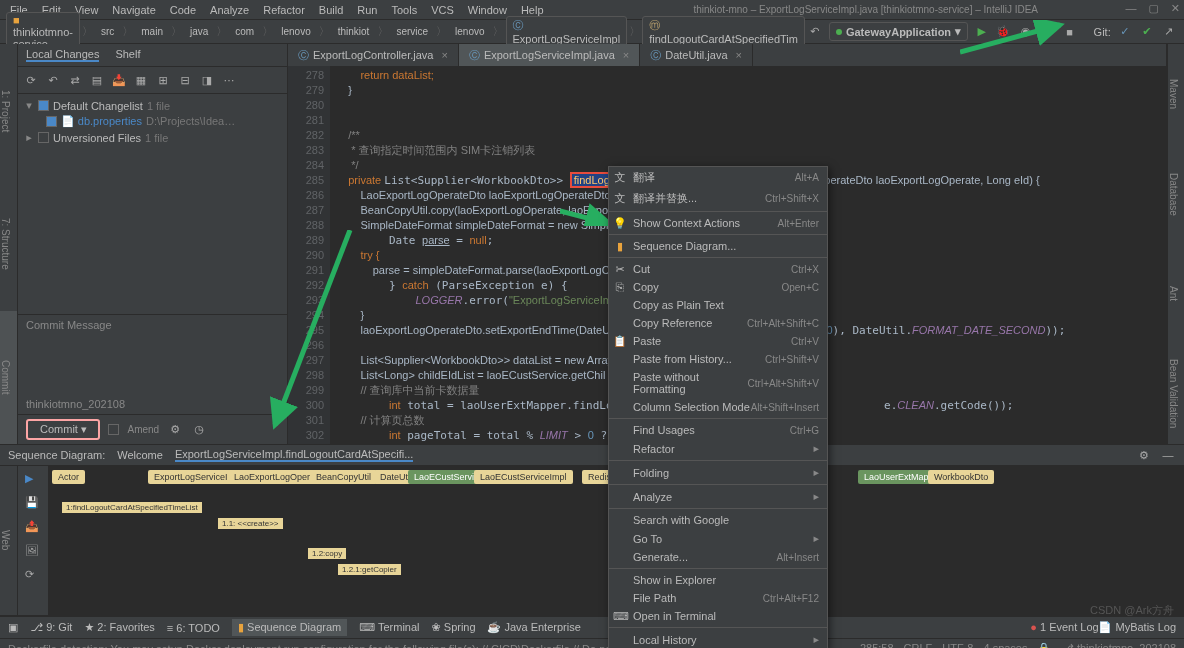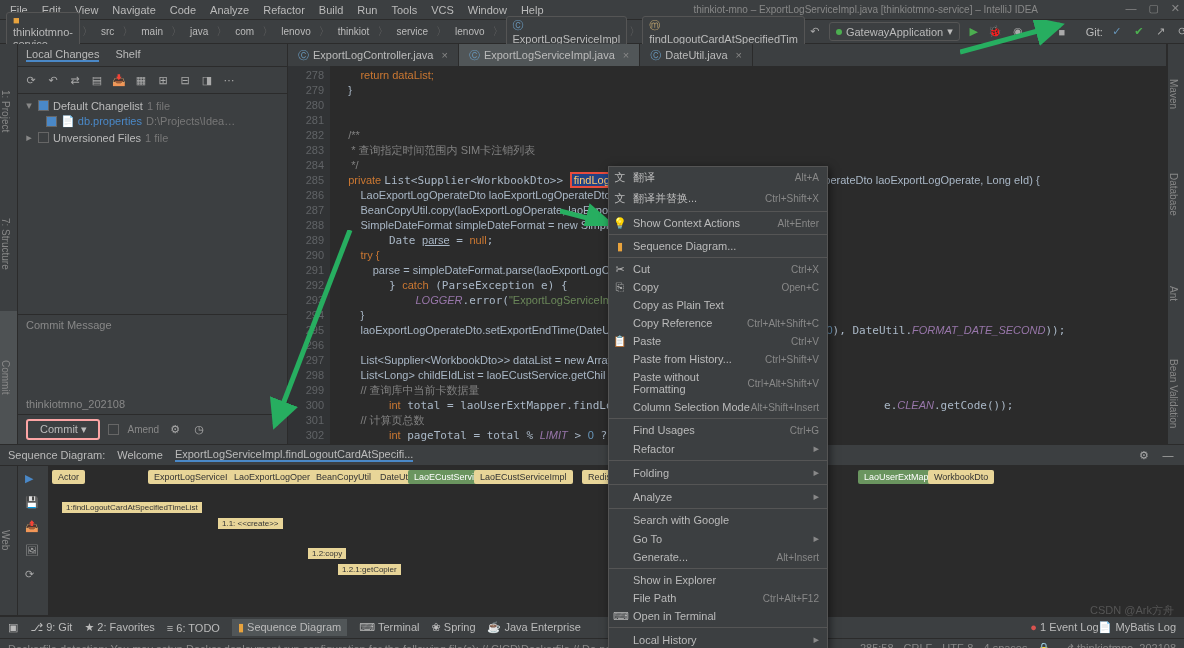--- a/index.html
+++ b/index.html
@@ -7,21 +7,21 @@
 .menubar { background: #3c3f41; height: 20px; display: flex; align-items: center; padding: 0 4px; gap: 2px; border-bottom: 1px solid #2b2b2b; }
 .menubar .menu-item { padding: 2px 6px; cursor: pointer; }
 .menubar .title { margin-left: auto; margin-right: auto; color: #888; font-size: 10px; }
 .win-controls { position: absolute; right: 4px; top: 2px; display: flex; gap: 12px; color: #888; }
 .win-controls span { cursor: pointer; }
 .navbar { background: #3c3f41; height: 24px; display: flex; align-items: center; padding: 0 6px; gap: 2px; border-bottom: 1px solid #2b2b2b; }
 .navbar .crumb { padding: 1px 6px; color: #bbb; font-size: 10px; }
 .navbar .crumb.box { border: 1px solid #555; border-radius: 3px; background: #3c3f41; }
 .navbar .sep { color: #666; }
 .navbar .right-tools { margin-left: auto; display: flex; align-items: center; gap: 6px; }
-.navbar .run-config { border: 1px solid #555; border-radius: 3px; padding: 2px 6px; display: flex; align-items: center; gap: 4px; }
+.navbar .run-config { border: 1px solid #555; border-radius: 3px; padding: 2px 6px; display: flex; align-items: center; gap: 4px; font-weight: bold; }
 .green-dot { width: 6px; height: 6px; background: #4caf50; border-radius: 50%; }
 .icon-btn { width: 16px; height: 16px; display: inline-flex; align-items: center; justify-content: center; cursor: pointer; color: #aaa; }
 .content-row { display: flex; height: 400px; }
 .left-panel { width: 270px; background: #3c3f41; border-right: 1px solid #2b2b2b; display: flex; flex-direction: column; }
 .left-tabs-top { background: #3c3f41; padding: 4px 8px; display: flex; gap: 16px; border-bottom: 1px solid #2b2b2b; }
 .left-tabs-top span { cursor: pointer; }
 .left-toolbar { padding: 4px; display: flex; gap: 4px; flex-wrap: wrap; border-bottom: 1px solid #2b2b2b; }
 .left-toolbar .tb { width: 18px; height: 18px; display: inline-flex; align-items: center; justify-content: center; color: #aaa; cursor: pointer; }
 .tree { padding: 4px; flex: 1; }
 .tree-row { display: flex; align-items: center; gap: 4px; padding: 1px 2px; }

